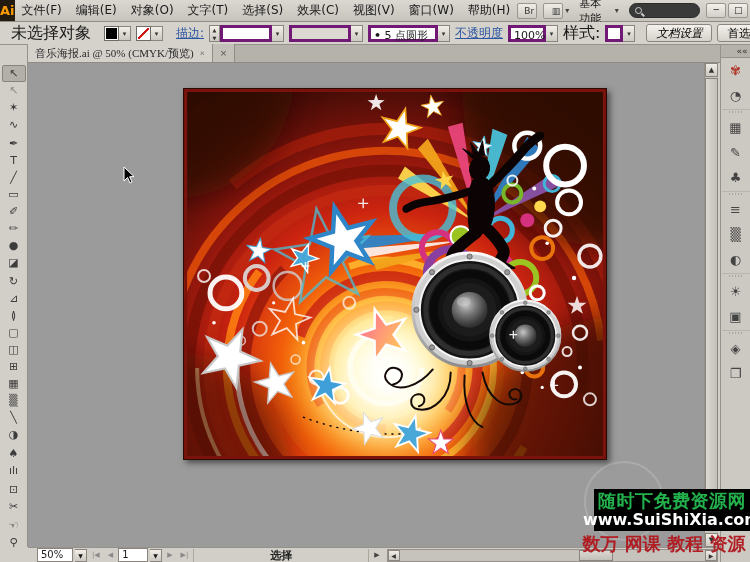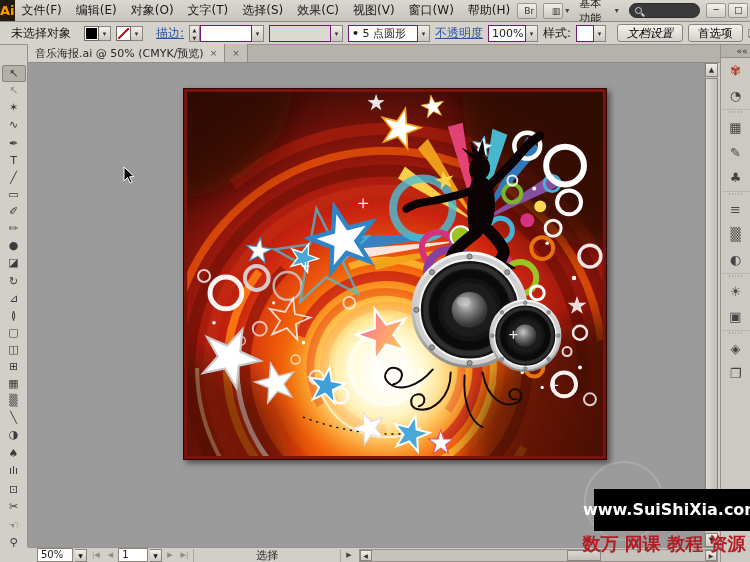--- a/index.html
+++ b/index.html
@@ -27,45 +27,45 @@
   .mag { width:7px; height:7px; border:1.5px solid #cfcfcf; border-radius:50%; position:relative; }
   .mag:after { content:""; position:absolute; width:4px; height:1.5px; background:#cfcfcf;
     transform:rotate(45deg); left:5px; top:6px; }
   .winbtn { width:20px; height:15px; border:1px solid #9a968f; border-radius:2px;
     background:linear-gradient(#f4f1ec,#d2cec8); font-size:9px; line-height:13px; text-align:center; }
   
   #controlbar { position:absolute; left:0; top:22px; width:750px; height:23px;
     background:#d5d1cb; border-bottom:1px solid #96928b; display:flex; align-items:center; gap:5px; padding:0 4px; }
   .gripper { width:4px; height:17px; margin-right:2px;
     background:repeating-linear-gradient(#b4b0aa 0 1px, transparent 1px 3px); }
-  .cb-label { font-size:12px; white-space:nowrap; }
+  .cb-label { font-size:16px; white-space:nowrap; }
   .link { color:#2b55a2; text-decoration:underline; font-size:12px; white-space:nowrap; cursor:pointer; }
   .swatch-wrap { display:flex; align-items:center; }
   .swatch { width:15px; height:15px; border:1px solid #6e6a64; box-shadow:inset 0 0 0 1px #fff; }
   .swatch.fill { background:#000; }
   .swatch.stroke { background:
     linear-gradient(135deg, transparent 44%, #d01818 44%, #d01818 56%, transparent 56%), #fff; }
   .dd { width:12px; height:15px; background:linear-gradient(#f2efe9,#ccc8c2);
     border:1px solid #8a867f; border-left:none; font-size:7px; line-height:14px; text-align:center; color:#333; }
   .combo { display:flex; align-items:center; height:17px; }
-  .combo .val { height:17px; border:1px solid #701a75; background:#fff; font-size:11px;
+  .combo .val { height:17px; border:3px solid #701a75; background:#fff; font-size:11px;
     line-height:16px; padding:0 3px; white-space:nowrap; }
   .combo .val.dis { background:#dcd8d2; color:#8a8a8a; }
   .combo .dd { height:17px; line-height:16px; }
   .stepper { display:flex; flex-direction:column; width:11px; height:17px;
     border:1px solid #8a867f; background:linear-gradient(#f2efe9,#ccc8c2); }
   .stepper span { flex:1; font-size:5px; line-height:8px; text-align:center; color:#333; }
   .push-btn { height:18px; padding:0 9px; border:1px solid #8a867f; border-radius:3px;
     background:linear-gradient(#f4f1ec,#d5d1cb); font-size:11.5px; line-height:16px; white-space:nowrap; }
   
   #tabbar { position:absolute; left:28px; top:45px; width:722px; height:18px;
     background:#b5b1ab; border-bottom:1px solid #8f8b85; display:flex; align-items:flex-end; }
   .tab { height:18px; display:flex; align-items:center; gap:6px; padding:0 7px;
     border-right:1px solid #8f8b85; font-size:11px; white-space:nowrap; overflow:hidden; }
-  .tab.active { background:#d5d1cb; color:#2a2a2a; }
+  .tab.active { background:#d5d1cb; color:#2a2a2a;font-family:Liberation Serif, serif; }
   .tab.inactive { background:#c3bfb9; color:#3f3f3f; }
   .tab .close { font-size:9px; color:#555; }
   
   #toolbar { position:absolute; left:0; top:45px; width:28px; height:502px;
     background:#d2cec8; border-right:1px solid #96928b; overflow:hidden;
     display:flex; flex-direction:column; align-items:center; padding-top:20px; }
   .tool { width:24px; height:17px; line-height:17px; text-align:center; font-size:11px; color:#3c3c3c; }
   .tool.active { background:#b3afa9; border:1px solid #87837d; border-radius:2px; line-height:15px; }
   .tsep { width:20px; height:1px; background:#a5a19b; margin:1px 0; }
   
@@ -85,22 +85,22 @@
     background:linear-gradient(90deg,#dcd8d2,#c2beb8); border:1px solid #8a867f; }
   
   #statusbar { position:absolute; left:28px; top:547px; width:690px; height:15px;
     background:#d2cec8; border-top:1px solid #96928b; display:flex; align-items:center;
     gap:2px; padding-left:9px; font-size:10px; }
   .sb-input { height:14px; border:1px solid #8a867f; background:#fff; font-size:10px;
     line-height:12px; padding:0 3px; }
   .sb-dd { width:12px; height:13px; background:linear-gradient(#f2efe9,#ccc8c2);
     border:1px solid #8a867f; border-left:none; font-size:6px; line-height:12px; text-align:center; }
   .sb-nav { font-size:7px; color:#8a8a8a; padding:0 3px; }
-  #sb-status { width:148px; height:13px; border-left:1px solid #aaa6a0; border-right:1px solid #aaa6a0;
-    text-align:center; line-height:13px; font-size:11px; color:#222; }
+  #sb-status { width:176px; height:13px; border-left:1px solid #aaa6a0; border-right:1px solid #aaa6a0;
+    text-align:center; line-height:13px; font-size:11px; color:#222;font-weight:bold; }
   #hscroll { flex:1; height:13px; display:flex; align-items:center; position:relative;
     background:#c6c2bc; border:1px solid #96928b; margin-left:2px; }
   .harrow { width:12px; height:11px; background:linear-gradient(#f0ede7,#ccc8c2);
     border:1px solid #8a867f; font-size:6px; line-height:10px; text-align:center; color:#333; }
   #hthumb { position:absolute; left:58%; width:34px; height:11px;
     background:linear-gradient(#dcd8d2,#c2beb8); border:1px solid #8a867f; }
   
   #dock { position:absolute; right:0; top:45px; width:30px; height:517px;
     background:#ccc8c2; border-left:1px solid #96928b; display:flex; flex-direction:column; align-items:center; }
   #dock-header { width:30px; height:13px; background:#b5b1ab; border-bottom:1px solid #96928b;
@@ -540,15 +540,16 @@
       <div class="dsep"></div>
       <div class="dock-icon"><span>☀</span></div>
       <div class="dock-icon"><span>▣</span></div>
       <div class="dsep"></div>
       <div class="dock-icon"><span>◈</span></div>
       <div class="dock-icon"><span>❐</span></div>
     </div>
 </div>
 
 <div id="wm-box">
+  <div id="wm-line1" style="color:#22b14c;">随时下免费资源网</div>
   <div id="wm-line2" style="color:#ffffff;">www.SuiShiXia.com</div>
 </div>
 <div id="wm-line3" style="color:#b01e24;">数万 网课 教程 资源</div>
 
 </body></html>

